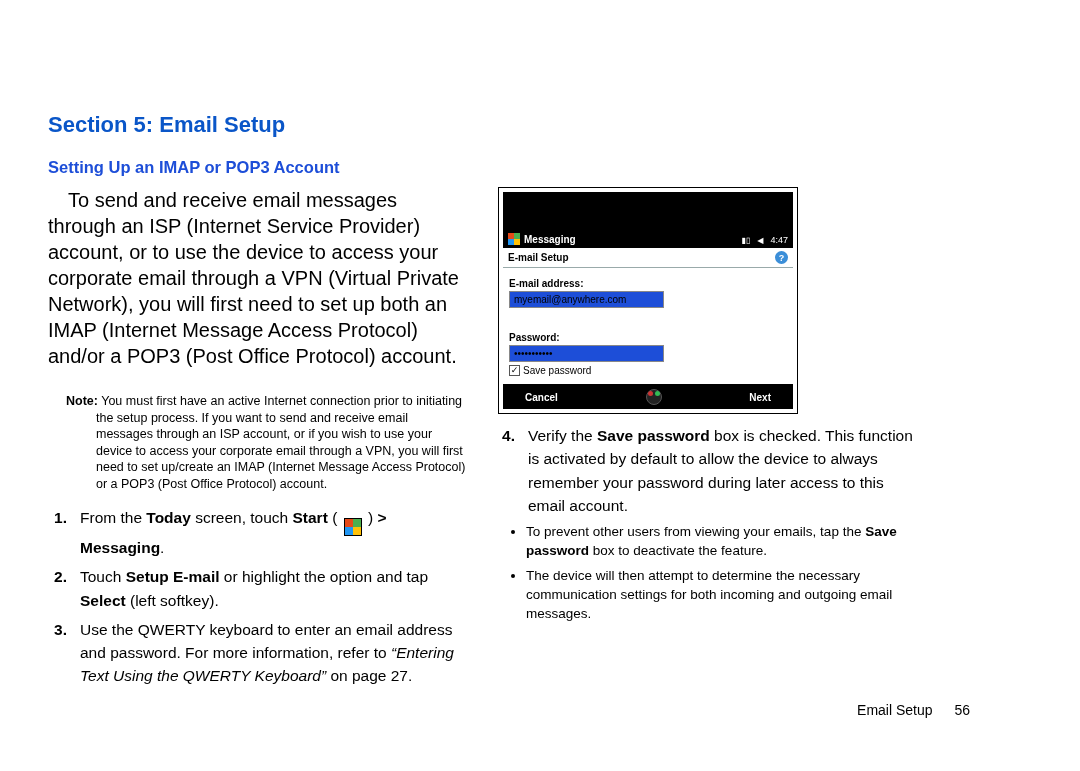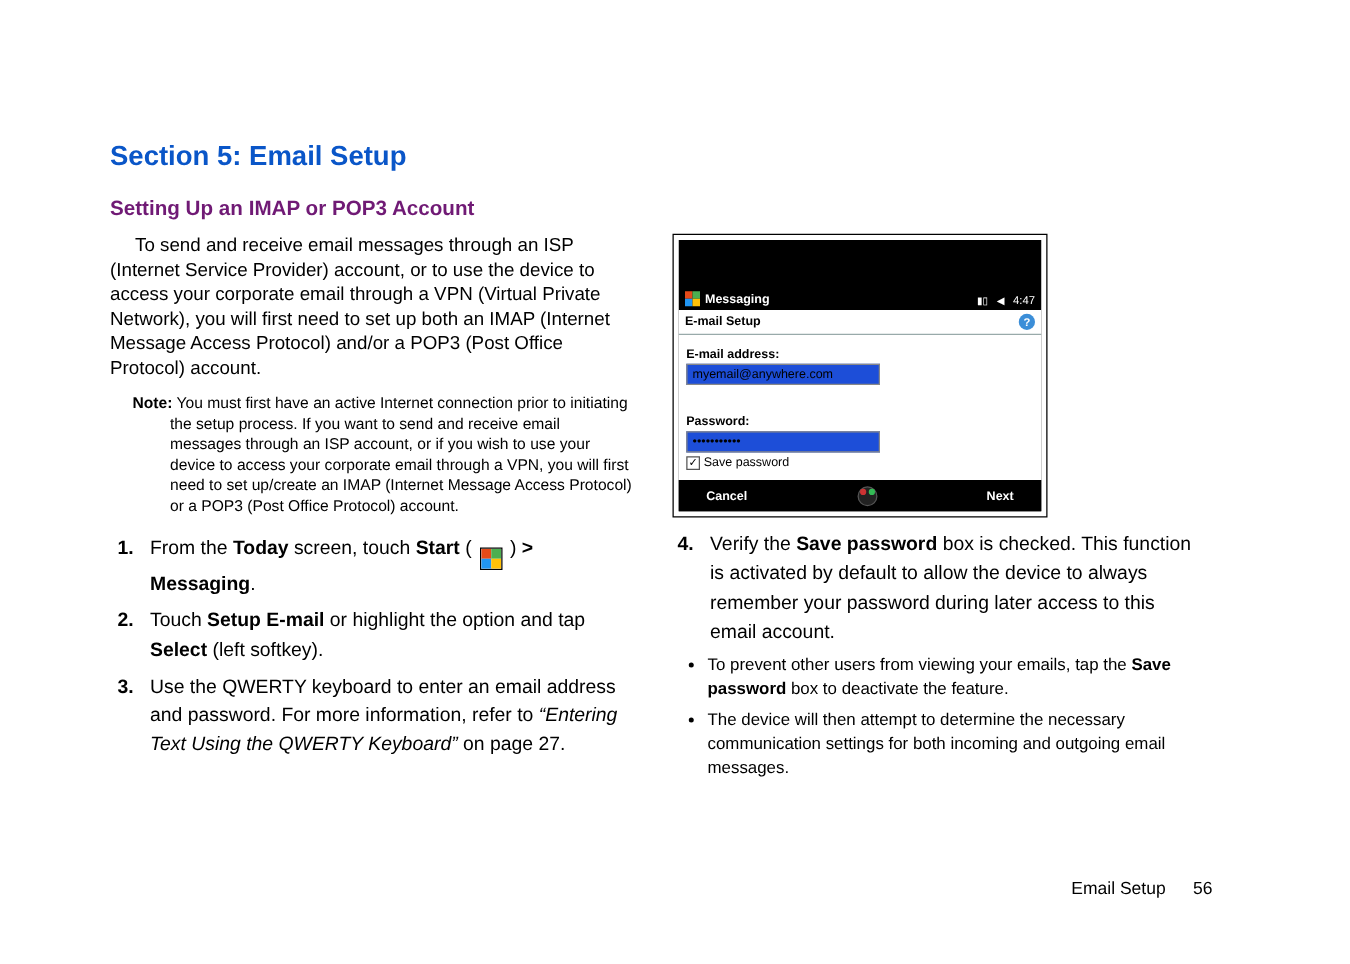--- a/index.html
+++ b/index.html
@@ -4,46 +4,46 @@
 <style>
   html,body{margin:0;padding:0;}
   body{
     width:1080px;height:771px;
     background:#ffffff;
     font-family:Arial,Helvetica,sans-serif;
     color:#000;
     overflow:hidden;
   }
   .page{
-    padding:112px 95px 0 88px;
+    padding:112px 95px 0 48px;
     box-sizing:border-box;
   }
   .section-title{
     font-size:22px;
     font-weight:bold;
     color:#0a56c8;
     margin:0 0 20px 0;
   }
   .sub-title{
     font-size:16.5px;
     font-weight:bold;
-    color:#701a75;
+    color:#1d4ed8;
     margin:0 0 10px 0;
   }
   .columns{
     display:flex;
     gap:28px;
   }
   .col{
     width:420px;
   }
   .intro{
-    font-size:15px;
+    font-size:20px;
     line-height:1.3;
-    margin:0 0 10px 0;
+    margin:0 0 24px 0;
     text-indent:20px;
   }
   .note{
     font-size:12.5px;
     line-height:1.32;
     margin:2px 0 14px 0;
     padding-left:48px;
     text-indent:-30px;
   }
   .note b{font-weight:bold;}

